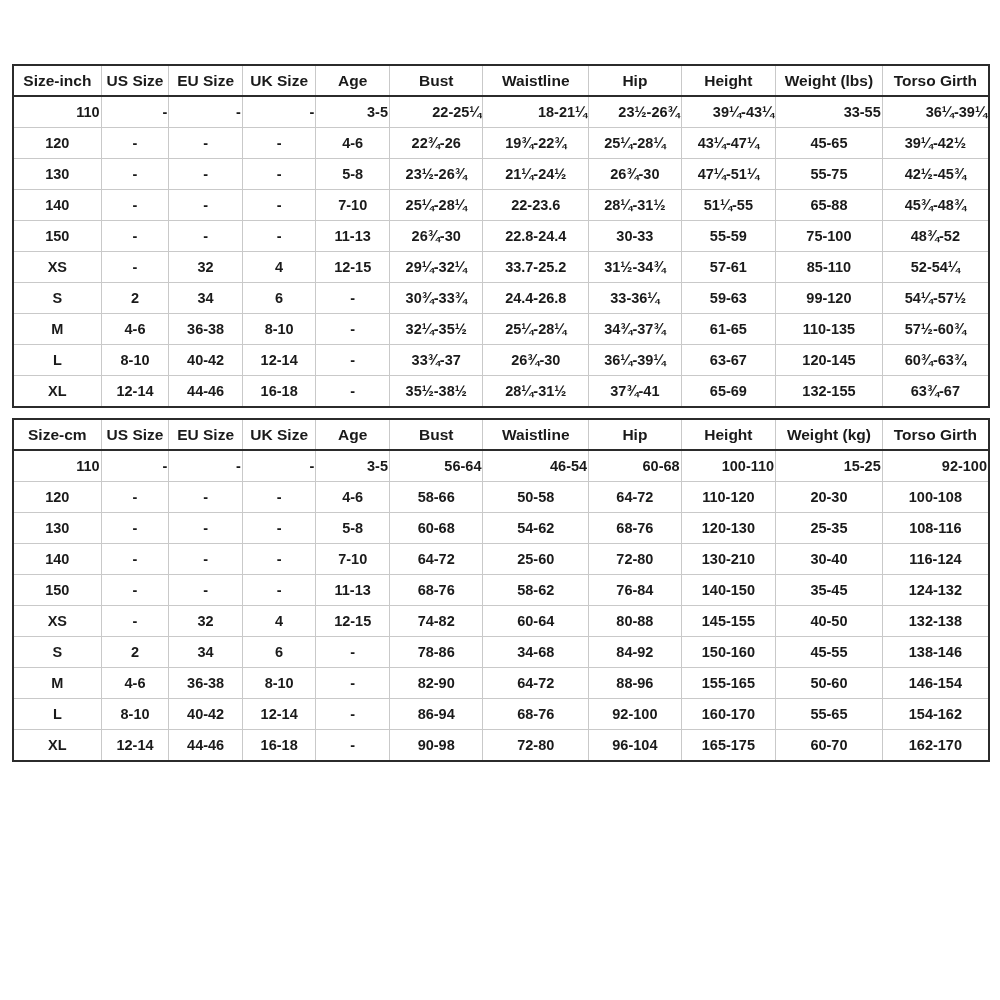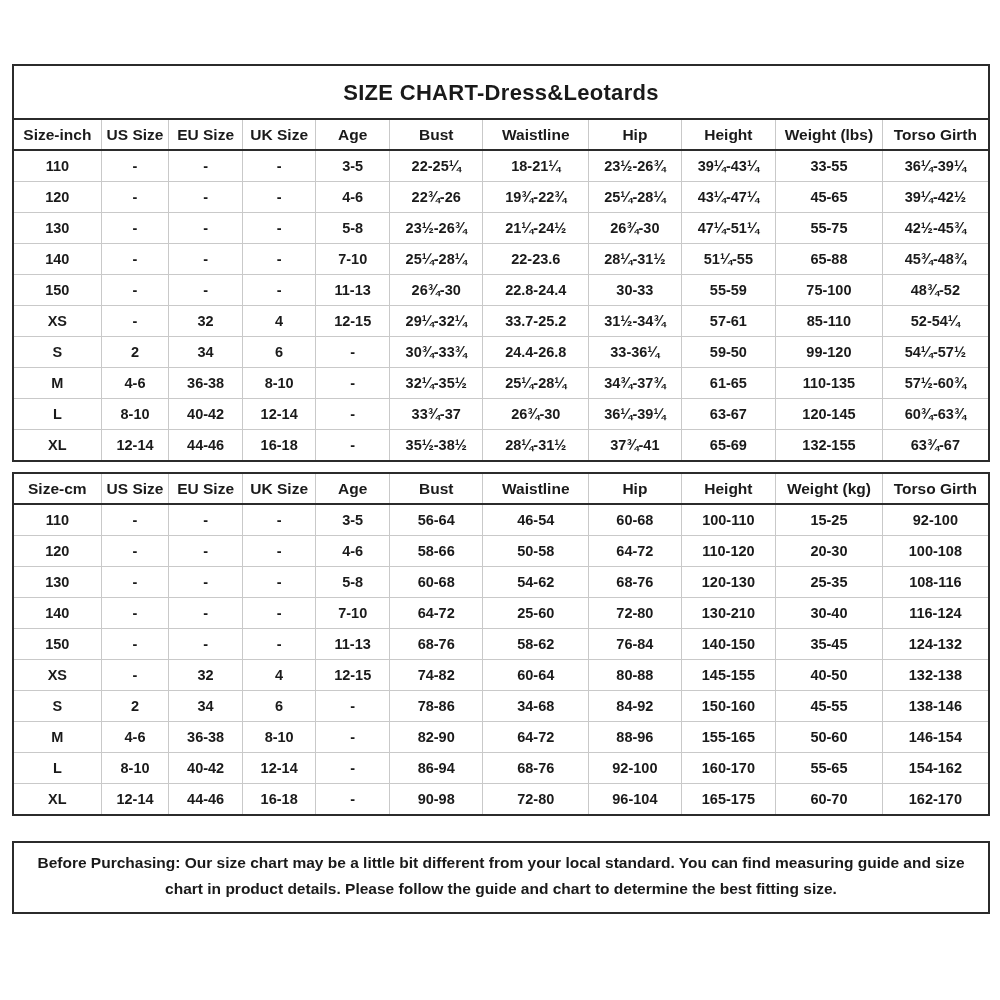--- a/index.html
+++ b/index.html
@@ -49,21 +49,21 @@
   table.size-table thead th {
     height: 30px;
     font-size: 15.5px;
     border-bottom: 2px solid #2b2b2b;
   }
   table.size-table td {
     height: 31px;
     font-size: 14.5px;
     border-top: 1px solid #c9c9c9;
   }
-  table.size-table tbody tr:first-child td { border-top: none; }
+  table.size-table tbody tr:first-child td { border-top: none; text-align: right; }
   .note-box {
     padding: 7px 10px 9px 10px;
     text-align: center;
     font-size: 15.5px;
     font-weight: 700;
     line-height: 1.7;
   }
   
   col.c0 { width: 8.95%; }
   col.c1 { width: 6.95%; }
@@ -76,21 +76,20 @@
   col.c8 { width: 9.7%;  }
   col.c9 { width: 10.95%; }
   col.c10 { width: 10.85%; }
 </style>
 </head>
 <body>
 
 <div class="page">
 
   <div class="box box-top">
-    <div class="chart-title">SIZE CHART-Dress&amp;Leotards</div>
     <table class="size-table">
       <colgroup>
         <col class="c0">
           <col class="c1">
           <col class="c2">
           <col class="c3">
           <col class="c4">
         <col class="c5">
           <col class="c6">
           <col class="c7">
@@ -194,21 +193,21 @@
           </tr>
           <tr>
             <td>S</td>
             <td>2</td>
             <td>34</td>
             <td>6</td>
             <td>-</td>
             <td>30¾-33¾</td>
             <td>24.4-26.8</td>
             <td>33-36¼</td>
-            <td>59-50</td>
+            <td>59-63</td>
             <td>99-120</td>
             <td>54¼-57½</td>
           </tr>
           <tr>
             <td>M</td>
             <td>4-6</td>
             <td>36-38</td>
             <td>8-10</td>
             <td>-</td>
             <td>32¼-35½</td>
@@ -406,17 +405,14 @@
             <td>72-80</td>
             <td>96-104</td>
             <td>165-175</td>
             <td>60-70</td>
             <td>162-170</td>
           </tr>
         </tbody>
     </table>
   </div>
 
-  <div class="box">
-    <div class="note-box">Before Purchasing: Our size chart may be a little bit different from your local standard. You can find measuring guide and size chart in product details. Please follow the guide and chart to determine the best fitting size.</div>
-  </div>
 
 </div>
 
 </body></html>

